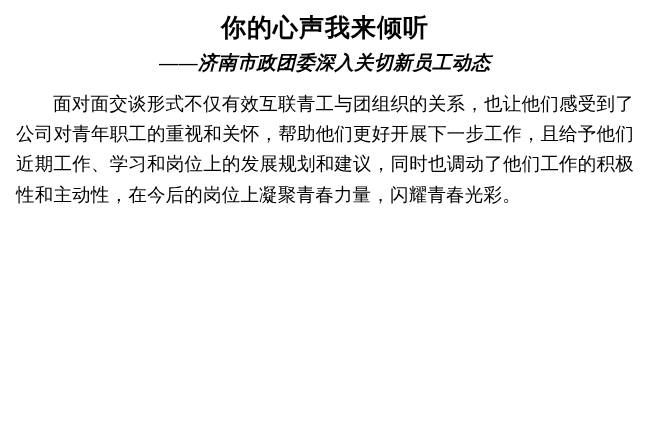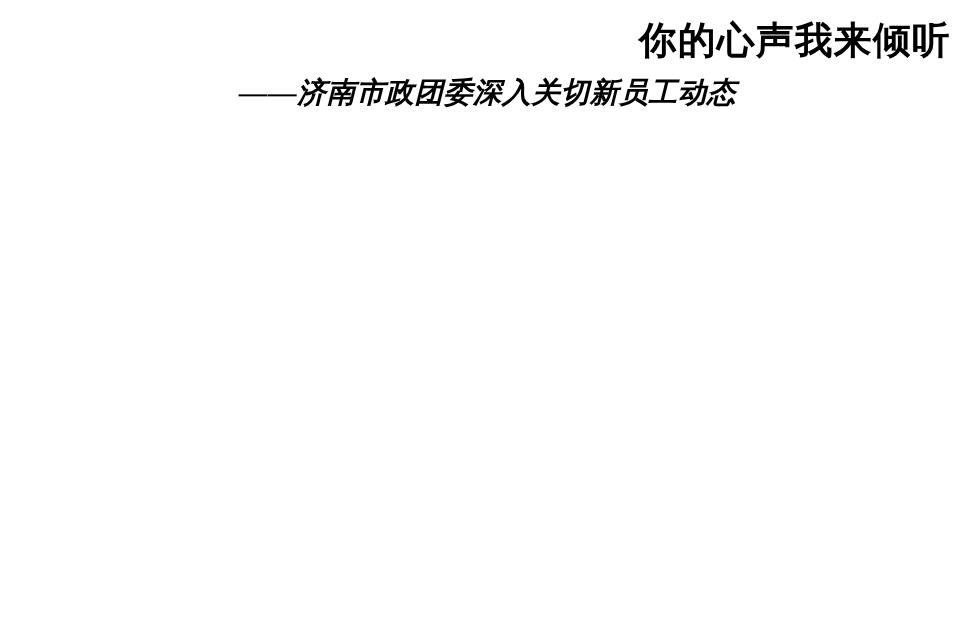--- a/index.html
+++ b/index.html
@@ -15,21 +15,21 @@
     overflow: hidden;
   }
   .page {
     width: 650px;
     height: 421px;
     box-sizing: border-box;
     padding: 6px 16px 0 16px;
     background: #ffffff;
   }
   .doc-title {
-    text-align: right;
+    text-align: center;
     font-size: 25px;
     font-weight: bold;
     letter-spacing: 1px;
     margin: 6px 0 2px 0;
     line-height: 1.3;
   }
   .doc-subtitle {
     text-align: center;
     font-size: 19px;
     font-weight: bold;
@@ -47,13 +47,14 @@
     margin: 0 0 2px 0;
     letter-spacing: 0.2px;
   }
 </style>
 </head>
 <body>
 
 <div class="page">
   <h1 class="doc-title">你的心声我来倾听</h1>
   <h2 class="doc-subtitle">——济南市政团委深入关切新员工动态</h2>
+  <p class="para">面对面交谈形式不仅有效互联青工与团组织的关系，也让他们感受到了公司对青年职工的重视和关怀，帮助他们更好开展下一步工作，且给予他们近期工作、学习和岗位上的发展规划和建议，同时也调动了他们工作的积极性和主动性，在今后的岗位上凝聚青春力量，闪耀青春光彩。</p>
 </div>
 
 </body></html>

